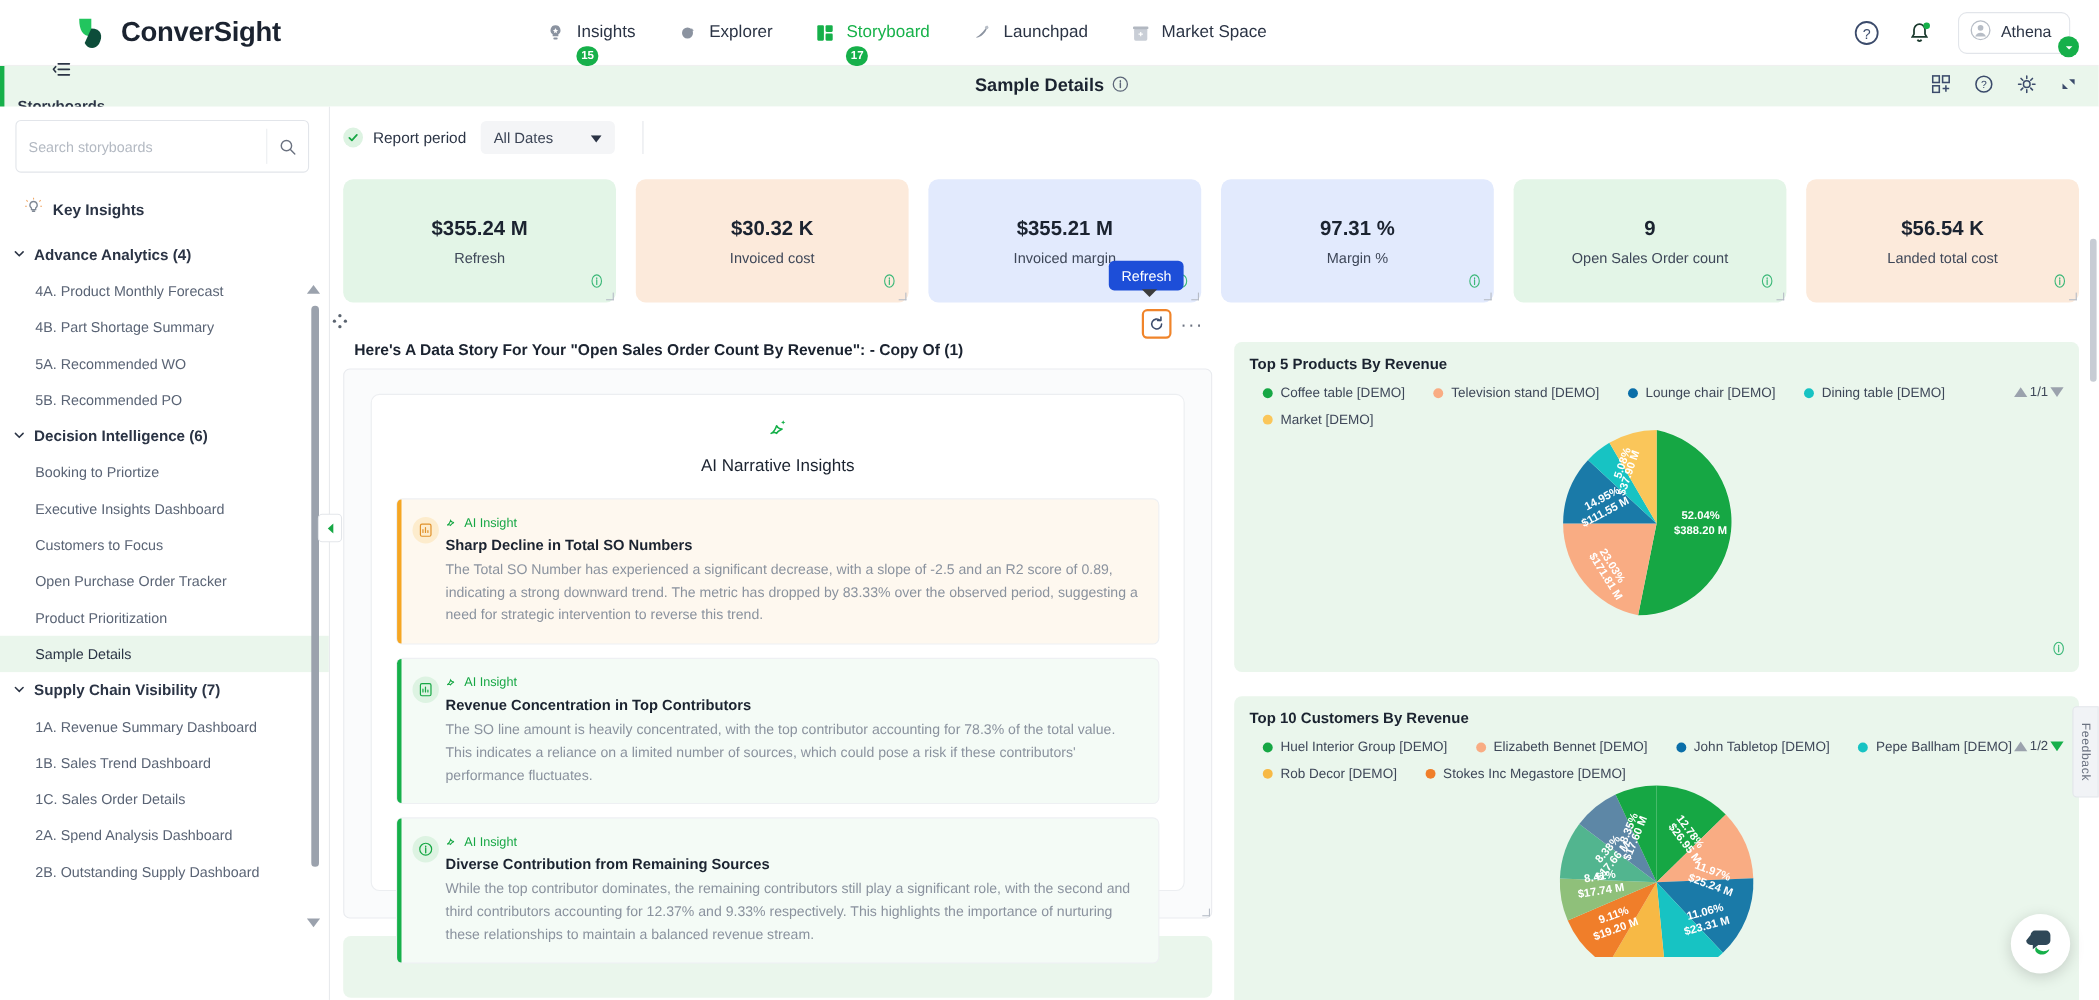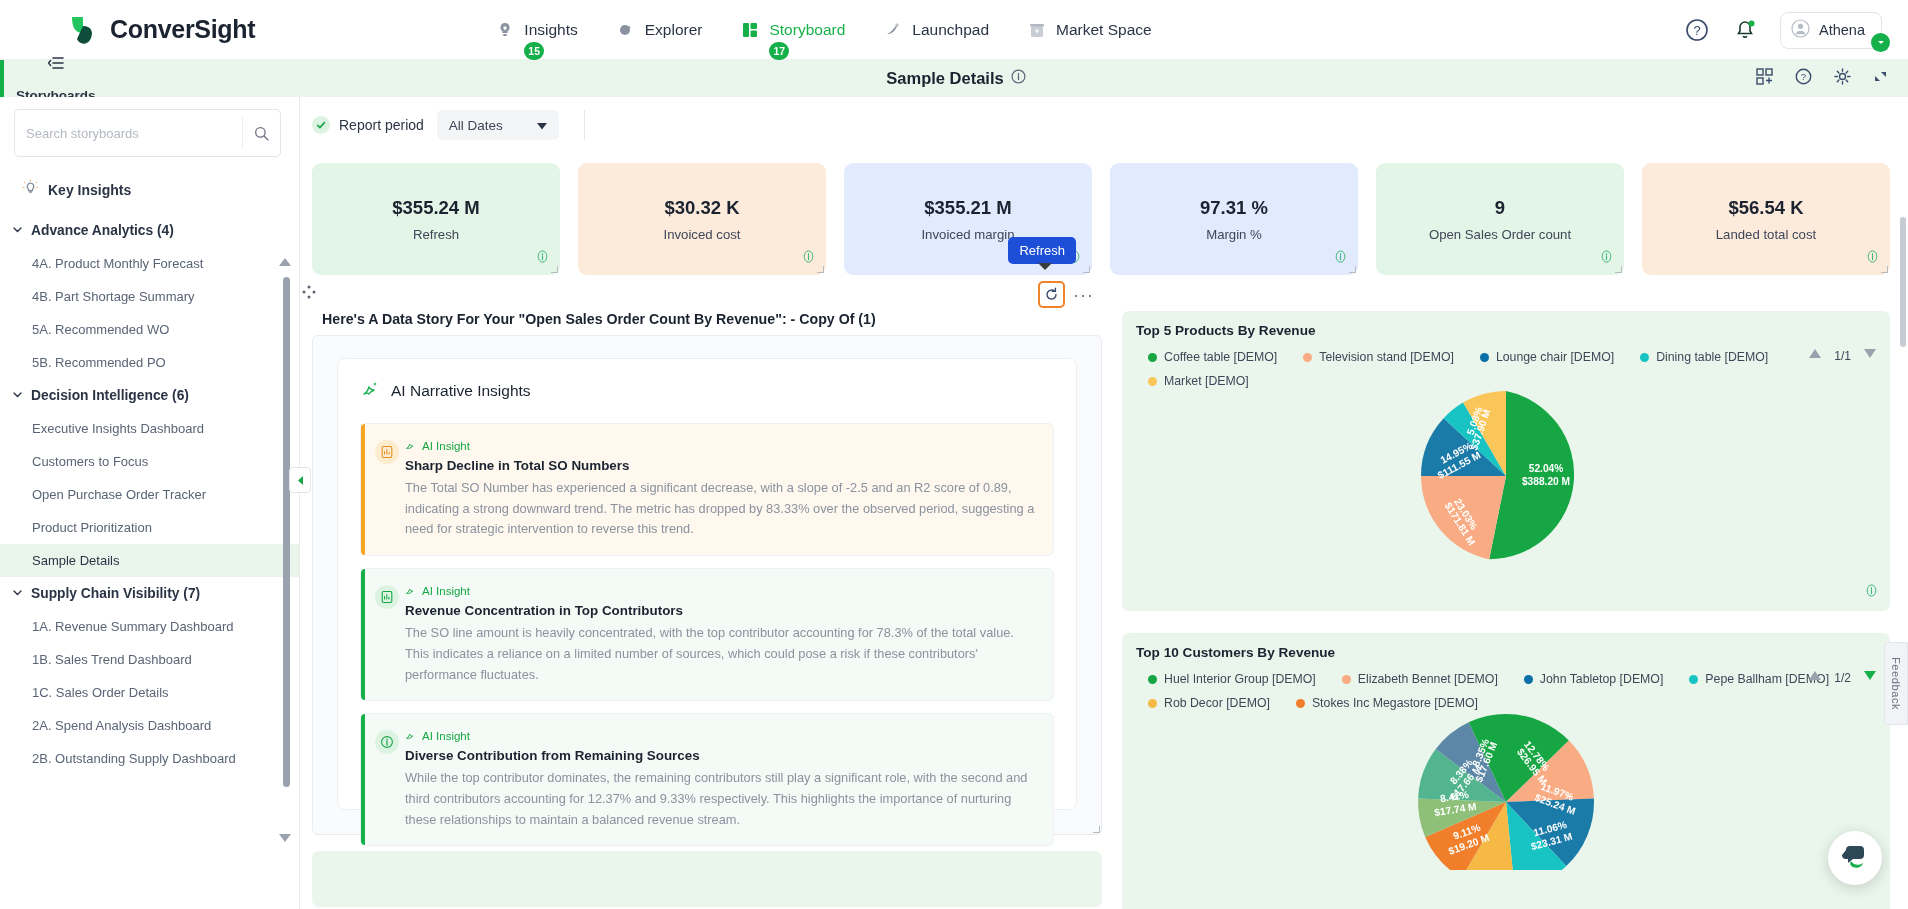--- a/index.html
+++ b/index.html
@@ -176,21 +176,21 @@
   }
 
   .story-card {
     border: 1px solid #e9ebef; border-radius: 6px; background: #fafbfc;
     height: 500px; position: relative; padding: 22px 24px;
   }
   .inner-card {
     background: #fff; border: 1px solid #eceef1; border-radius: 8px;
     padding: 20px 22px; height: 452px;
   }
-  .ai-head { display: flex; align-items: center; gap: 11px; margin-bottom: 20px; }
+  .ai-head { display: flex; align-items: center; gap: 11px; margin-bottom: 20px; flex-direction: column; }
   .ai-head .t { font-size: 15.5px; color: #1b2330; }
 
   .insight {
     position: relative; border-radius: 6px; margin-bottom: 12px;
     padding: 13px 18px 15px 44px; border: 1px solid #eef0f3;
   }
   .insight .bar { position: absolute; left: 0; top: 0; bottom: 0; width: 4px; border-radius: 6px 0 0 6px; }
   .insight .ic { position: absolute; left: 14px; top: 16px; width: 24px; height: 24px; border-radius: 50%;
     display: flex; align-items: center; justify-content: center; }
   .insight .tagline { display: flex; align-items: center; gap: 6px; margin-bottom: 3px; }
@@ -210,21 +210,21 @@
 
   
   .chart-panel {
     background: #eaf6ec; border-radius: 7px; position: relative; overflow: hidden;
   }
   .cp-title { font-size: 13.6px; font-weight: 700; color: #1b2330; padding: 12px 0 0 14px; }
   .legend { display: flex; flex-wrap: wrap; gap: 10px 26px; padding: 12px 14px 0 26px; }
   .lg { display: flex; align-items: center; gap: 7px; }
   .lg .dot { width: 9px; height: 9px; border-radius: 50%; }
   .lg .lt { font-size: 12.3px; color: #3e4758; }
-  .pager { position: absolute; right: 14px; top: 38px; display: flex; gap: 13px; font-size: 12px; color: #3e4758; }
+  .pager { position: absolute; right: 14px; top: 38px; display: flex; align-items: center; gap: 2px; font-size: 12px; color: #3e4758; }
   .tri-up { width:0;height:0;border-left:6px solid transparent;border-right:6px solid transparent;border-bottom:9px solid #9ba2ad; }
   .tri-dn { width:0;height:0;border-left:6px solid transparent;border-right:6px solid transparent;border-top:9px solid #9ba2ad; }
   .tri-dn.green { border-top-color:#16b04a; }
 
   .piewrap { display: flex; justify-content: center; align-items: center; }
   .pielabel { font-size: 10.2px; fill: #ffffff; font-weight: 600; font-family: "Liberation Sans", sans-serif; }
 
   .info-br { position: absolute; right: 12px; bottom: 10px; }
 
   
@@ -430,20 +430,21 @@
         <div class="grp-item">4B. Part Shortage Summary</div>
         <div class="grp-item">5A. Recommended WO</div>
         <div class="grp-item">5B. Recommended PO</div>
 
         <div class="grp-head">
           <span><svg width="11" height="11" viewBox="0 0 11 11">
                 <path d="M2 4l3.5 3.5L9 4" fill="none" stroke="#2b3445" stroke-width="1.4" stroke-linecap="round"></path>
               </svg></span>
           <span>Decision Intelligence (6)</span>
         </div>
+        <div class="grp-item">Booking to Priortize</div>
         <div class="grp-item">Executive Insights Dashboard</div>
         <div class="grp-item">Customers to Focus</div>
         <div class="grp-item">Open Purchase Order Tracker</div>
         <div class="grp-item">Product Prioritization</div>
         <div class="grp-item sel">Sample Details</div>
 
         <div class="grp-head">
           <span><svg width="11" height="11" viewBox="0 0 11 11">
                 <path d="M2 4l3.5 3.5L9 4" fill="none" stroke="#2b3445" stroke-width="1.4" stroke-linecap="round"></path>
               </svg></span>

